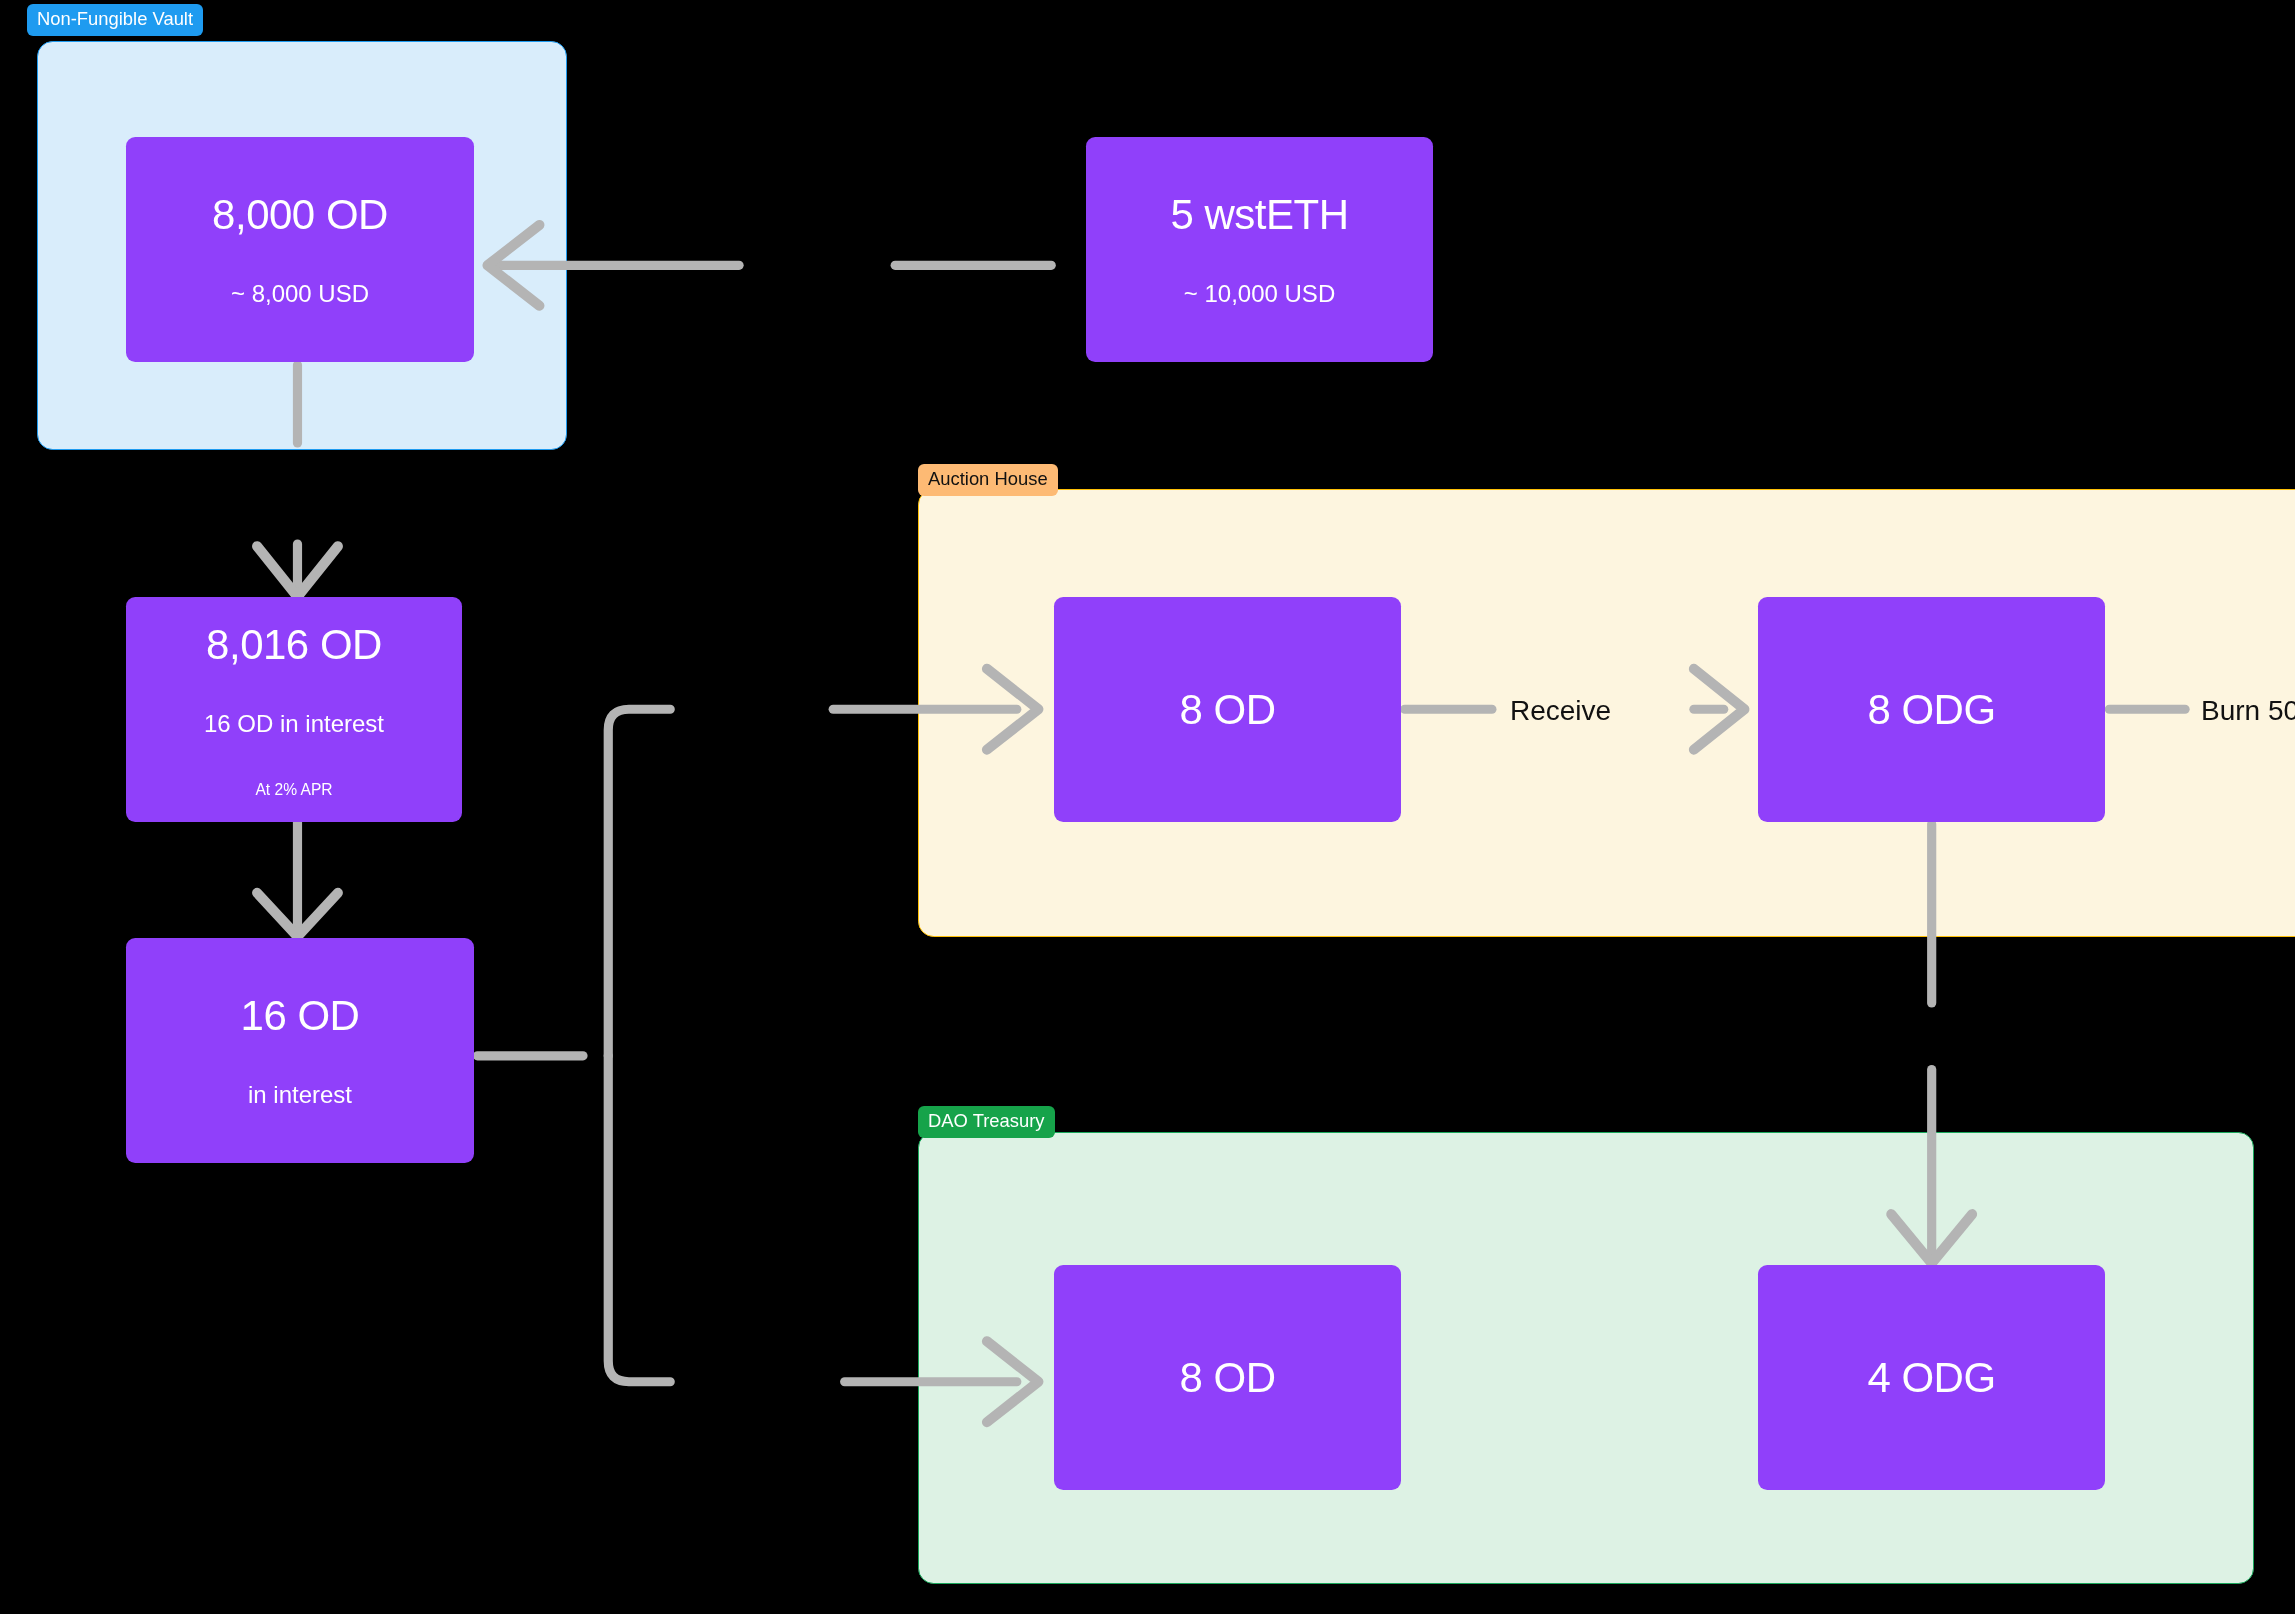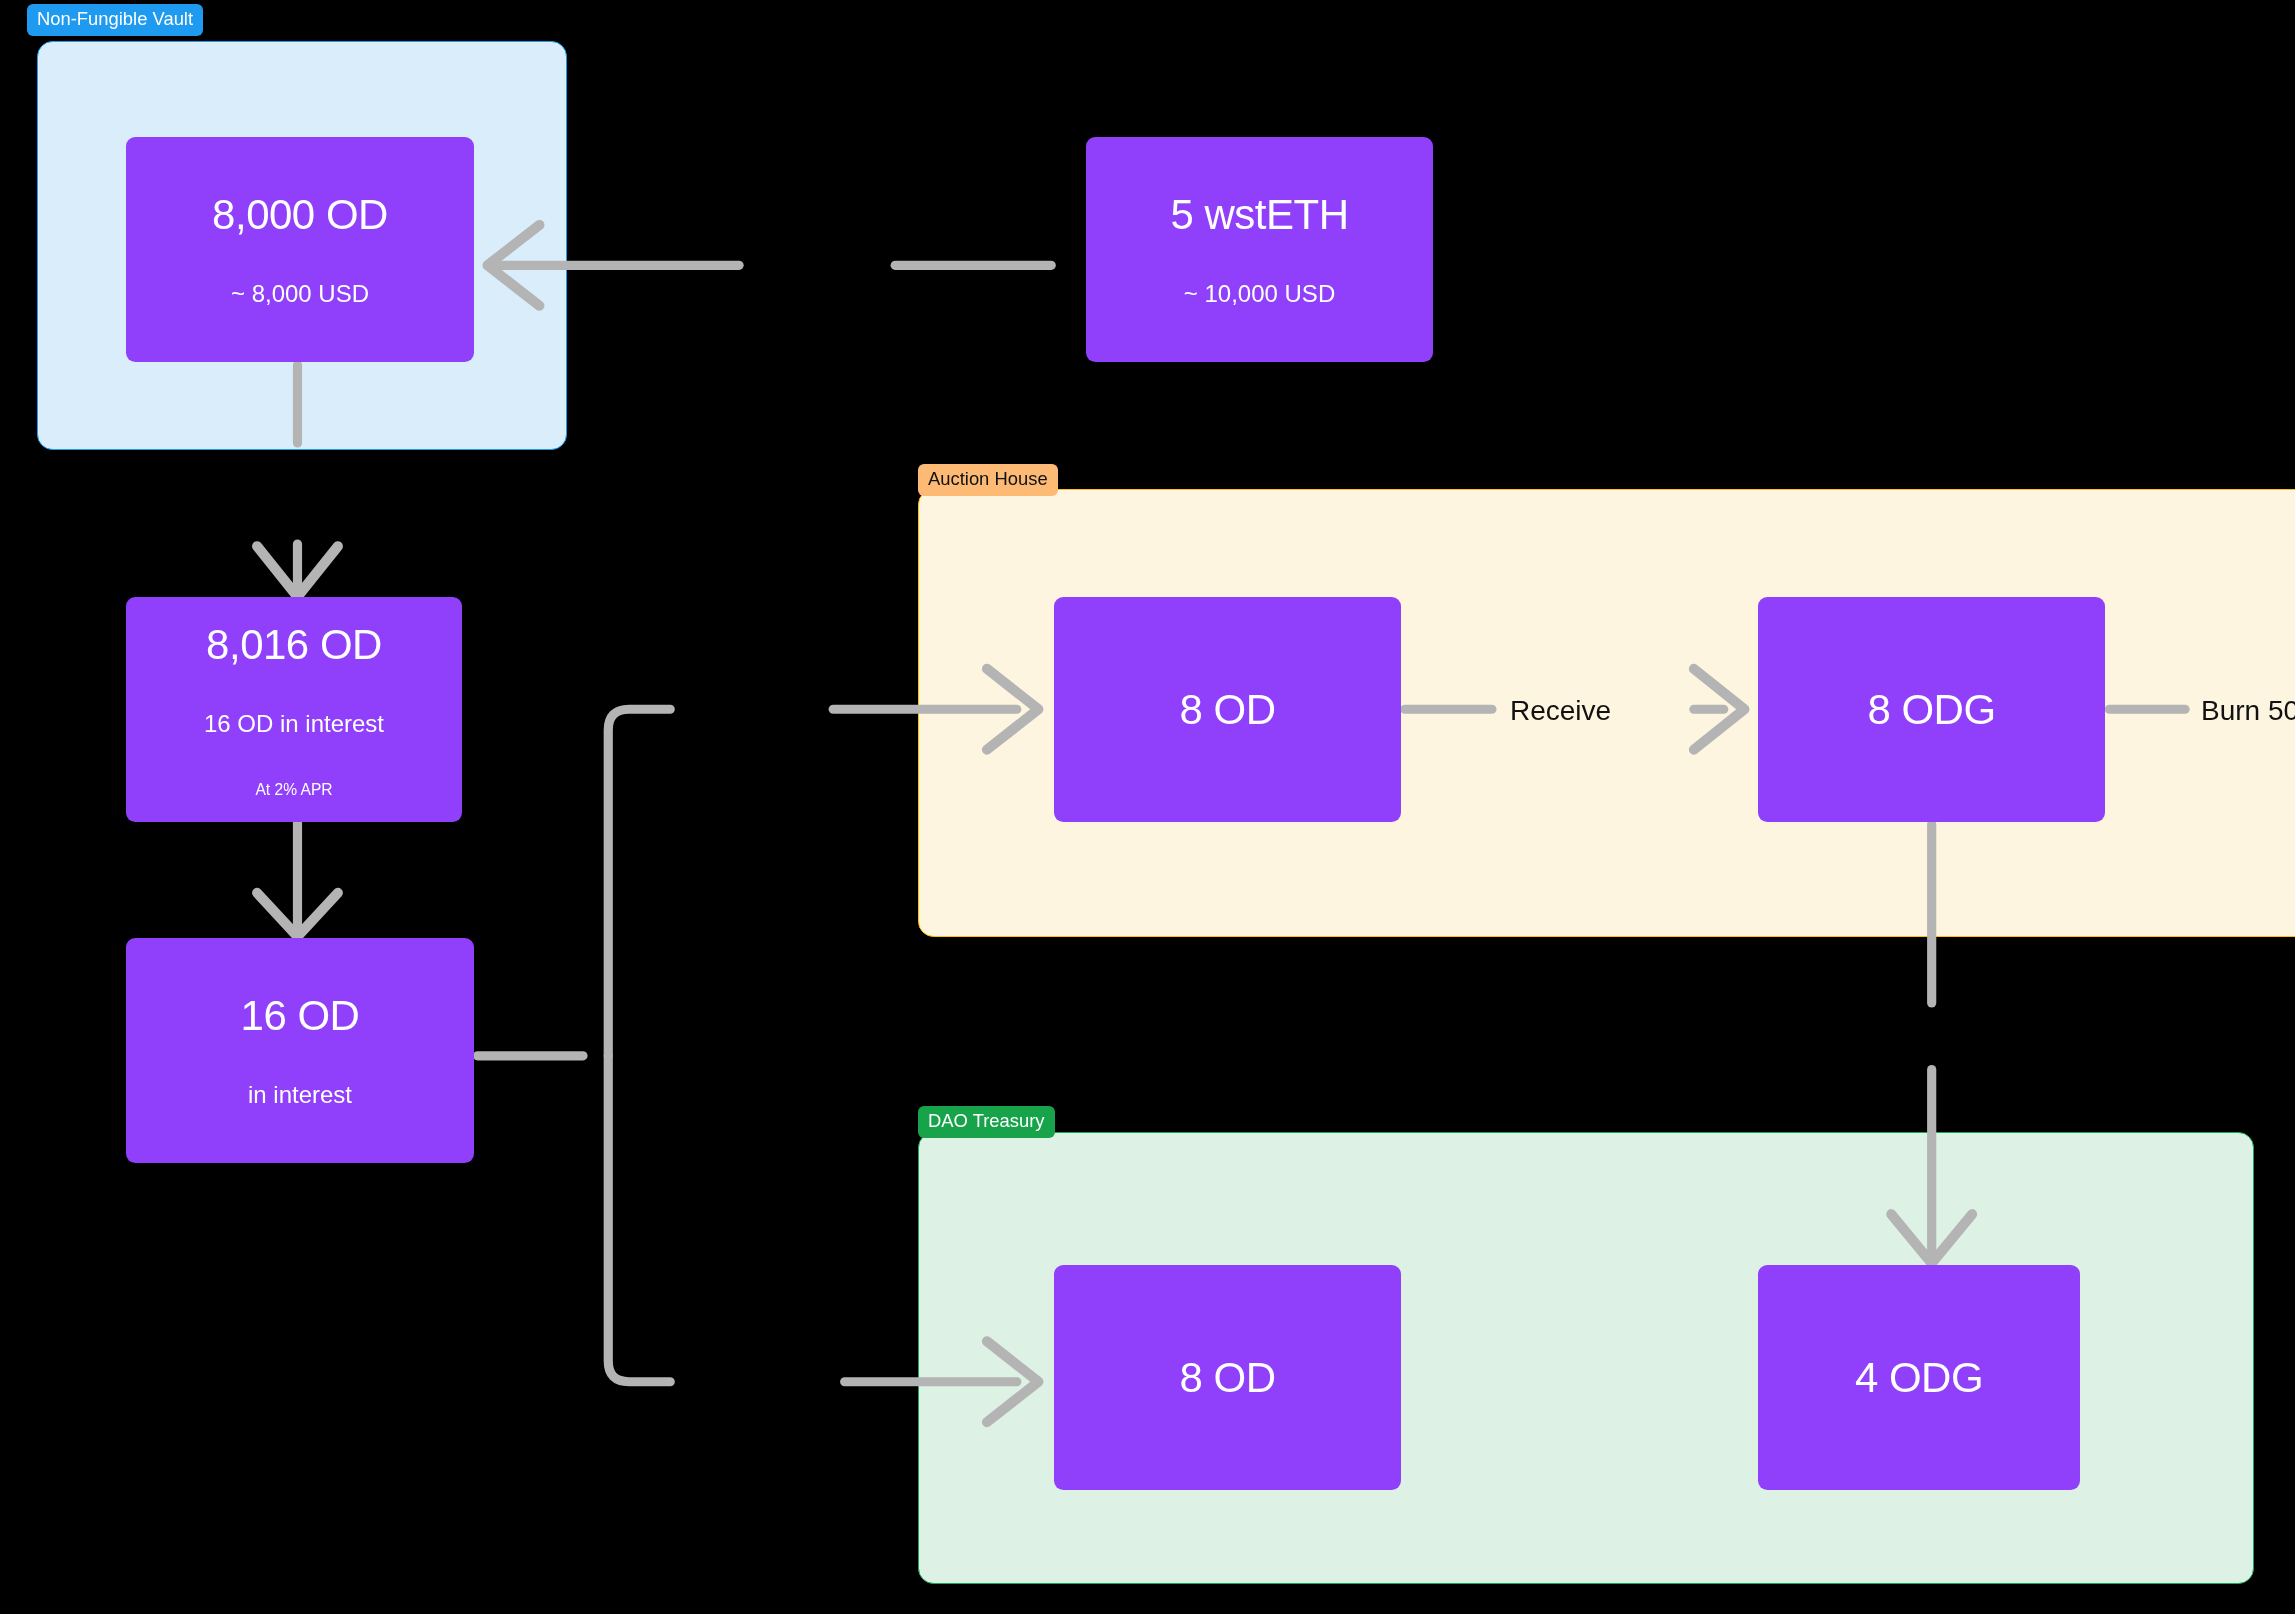--- a/index.html
+++ b/index.html
@@ -55,21 +55,21 @@
 
   #n-8000od {left:126px; top:137px;  width:348px; height:225px;}
   #n-wsteth {left:1054px;top:137px;  width:347px; height:225px;margin-left:32px;}
   #n-8016od {left:126px; top:597px; width:336px; height:225px;}
   #n-16od   {left:126px; top:938px; width:348px; height:225px;justify-content:center;}
 
   #n-8od-a  {left:1054px;top:597px; width:347px; height:225px;}
   #n-8odg   {left:1758px;top:597px; width:347px; height:225px;}
 
   #n-8od-t  {left:1054px;top:1265px; width:347px; height:225px;}
-  #n-4odg-t {left:1758px;top:1265px; width:322px; height:225px;}
+  #n-4odg-t {left:1758px;top:1265px; width:347px; height:225px;}
 
   
   .edge-label{
     position:absolute;color:#111111;font-size:28px;
     white-space:nowrap;line-height:1;
   }
   #lbl-receive{left:1510px;top:697px;}
   #lbl-burn{left:2201px;top:697px;}
 
   

